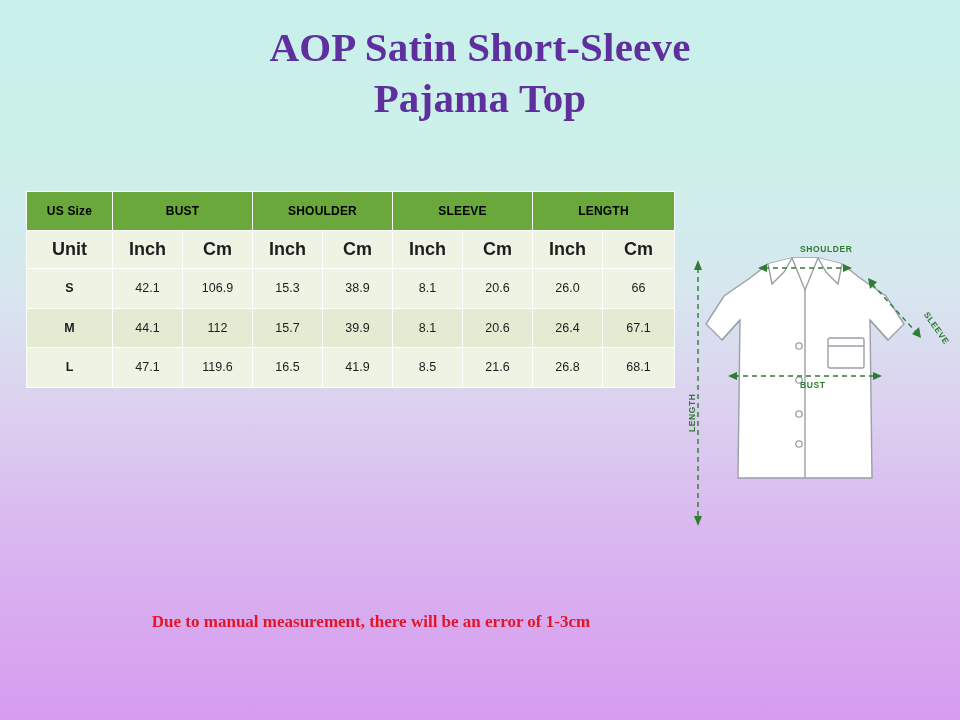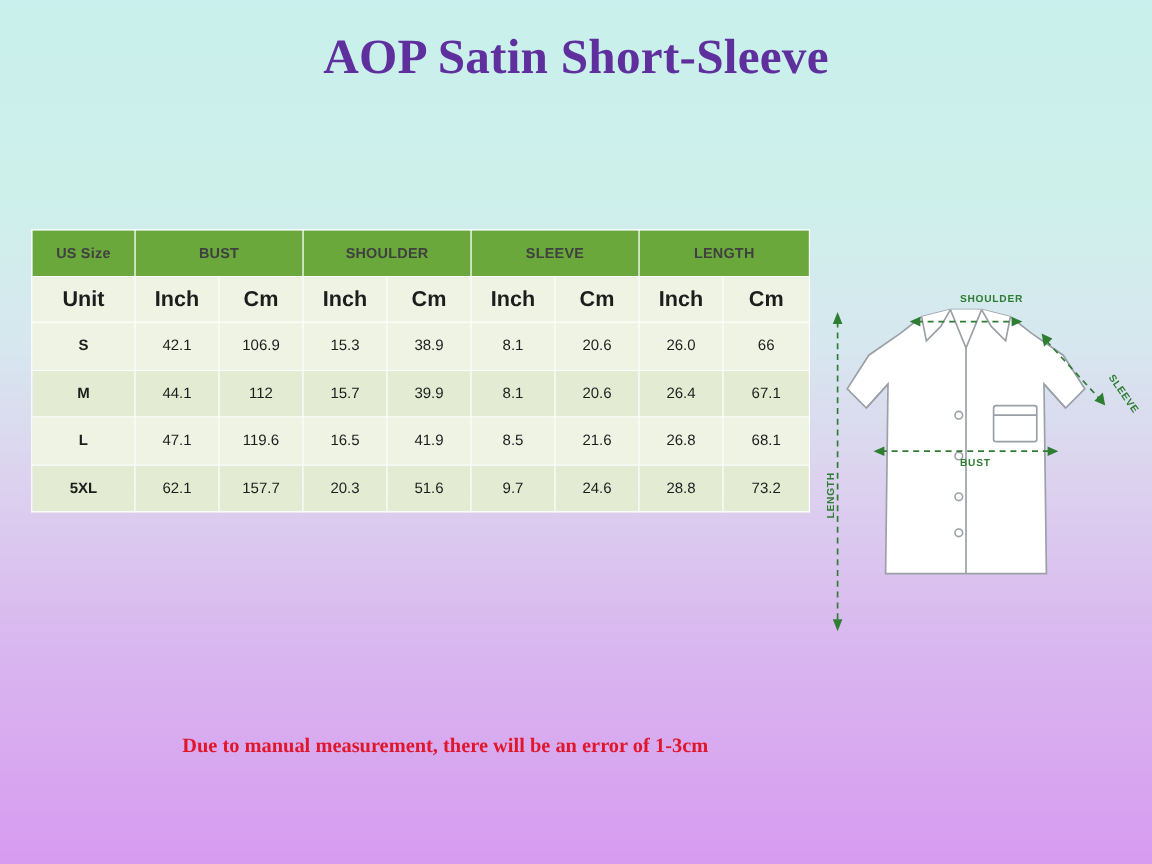--- a/index.html
+++ b/index.html
@@ -46,21 +46,21 @@
   td, th {
     border: 1px solid #ffffff;
     text-align: center;
     vertical-align: middle;
     font-size: 12.5px;
     color: #1d1d1d;
     padding: 0;
   }
   thead tr.head-main th {
     background: #6aa83c;
-    color: #404040;
+    color: #000000;
     font-weight: bold;
     font-size: 12px;
     height: 38px;
     letter-spacing: 0.2px;
   }
   tr.head-unit td {
     background: #eef3e4;
     font-weight: bold;
     height: 37px;
     font-size: 18px;
@@ -118,20 +118,21 @@
     transform-origin: left top;
   }
 </style>
 </head>
 <body>
 
 <div id="page">
 
   <div id="title">
     <div>AOP Satin Short-Sleeve</div>
+    <div>Pajama Top</div>
   </div>
 
   <div id="table-wrap">
     <table>
       <colgroup>
         <col style="width:86px">
         <col style="width:70px">
           <col style="width:70px">
         <col style="width:70px">
           <col style="width:70px">
@@ -195,31 +196,20 @@
           <td>8.5</td>
           <td>21.6</td>
           <td>26.8</td>
           <td>68.1</td>
         </tr>
 
 
 
 
 
-        <tr class="even">
-          <td class="size-col">5XL</td>
-          <td>62.1</td>
-          <td>157.7</td>
-          <td>20.3</td>
-          <td>51.6</td>
-          <td>9.7</td>
-          <td>24.6</td>
-          <td>28.8</td>
-          <td>73.2</td>
-        </tr>
       </tbody>
     </table>
   </div>
 
   <div id="note">Due to manual measurement, there will be an error of 1-3cm</div>
 
   <svg id="diagram" viewBox="0 0 288 310">
 
     <g fill="#ffffff" stroke="#9aa0a6" stroke-width="1.4">
       <path d="M78 50 L96 36 L120 30 L146 30 L170 36 L188 50

